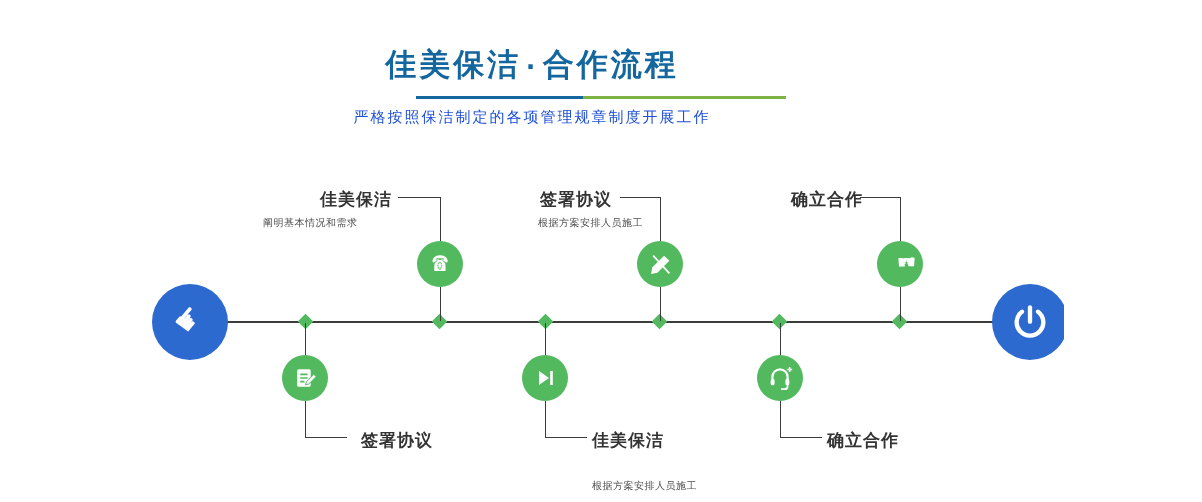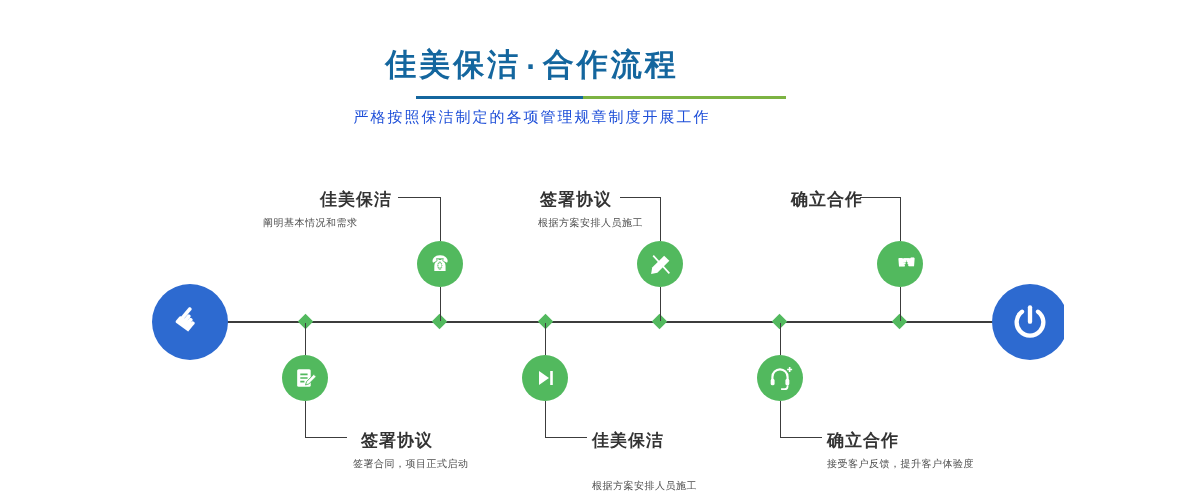--- a/index.html
+++ b/index.html
@@ -94,21 +94,20 @@
   <div class="step-circle" style="left:282px;top:355px;">
     <svg width="25" height="25" viewBox="0 0 24 24">
       <rect x="4" y="3" width="13" height="17" rx="1.5" fill="#fff"></rect>
       <path d="M7 8h7M7 11.5h7M7 15h4" stroke="#52b95e" stroke-width="1.6" fill="none"></path>
       <path d="M13 15l7-7 2.2 2.2-7 7-3.2 1z" fill="#fff" stroke="#52b95e" stroke-width="0.9"></path>
     </svg>
   </div>
   <div class="vline" style="left:305px;top:401px;height:37px;"></div>
   <div class="hline" style="left:305px;top:437px;width:42px;"></div>
   <div class="step-title" style="left:353px;top:429px;margin-left:8px;">签署协议</div>
-  <div class="step-desc" style="left:353px;top:457px;">签署合同，项目正式启动</div>
 
   <div class="vline" style="left:545px;top:323px;height:32px;"></div>
   <div class="step-circle" style="left:522px;top:355px;">
     <svg width="24" height="24" viewBox="0 0 24 24">
       <path d="M6 5l10 7-10 7z" fill="#fff"></path>
       <rect x="17.2" y="5" width="2.6" height="14" fill="#fff"></rect>
     </svg>
   </div>
   <div class="vline" style="left:545px;top:401px;height:37px;"></div>
   <div class="hline" style="left:545px;top:437px;width:42px;"></div>
@@ -121,21 +120,20 @@
       <path d="M5 14v-3a7 7 0 0 1 14 0v3" stroke="#fff" stroke-width="2" fill="none"></path>
       <rect x="3.4" y="12.6" width="3.6" height="6.2" rx="1.6" fill="#fff"></rect>
       <rect x="17" y="12.6" width="3.6" height="6.2" rx="1.6" fill="#fff"></rect>
       <path d="M19 18.8v.7a2.8 2.8 0 0 1-2.8 2.8H13" stroke="#fff" stroke-width="1.6" fill="none"></path>
       <path d="M18.6 4.2h4.6M20.9 1.9v4.6" stroke="#fff" stroke-width="1.5" fill="none"></path>
     </svg>
   </div>
   <div class="vline" style="left:780px;top:401px;height:37px;"></div>
   <div class="hline" style="left:780px;top:437px;width:42px;"></div>
   <div class="step-title" style="left:827px;top:429px;">确立合作</div>
-  <div class="step-desc" style="left:827px;top:457px;">接受客户反馈，提升客户体验度</div>
 
   <div class="big-circle" style="left:152px;top:284px;">
     <span class="glyph hand-glyph">☛</span>
   </div>
   <div class="big-circle" style="left:992px;top:284px;">
     <svg width="40" height="40" viewBox="0 0 24 24">
       <path d="M12 3.2v8.6" stroke="#fff" stroke-width="2.6" stroke-linecap="round" fill="none"></path>
       <path d="M7.2 5.8a8 8 0 1 0 9.6 0" stroke="#fff" stroke-width="2.6" stroke-linecap="round" fill="none"></path>
     </svg>
   </div>

